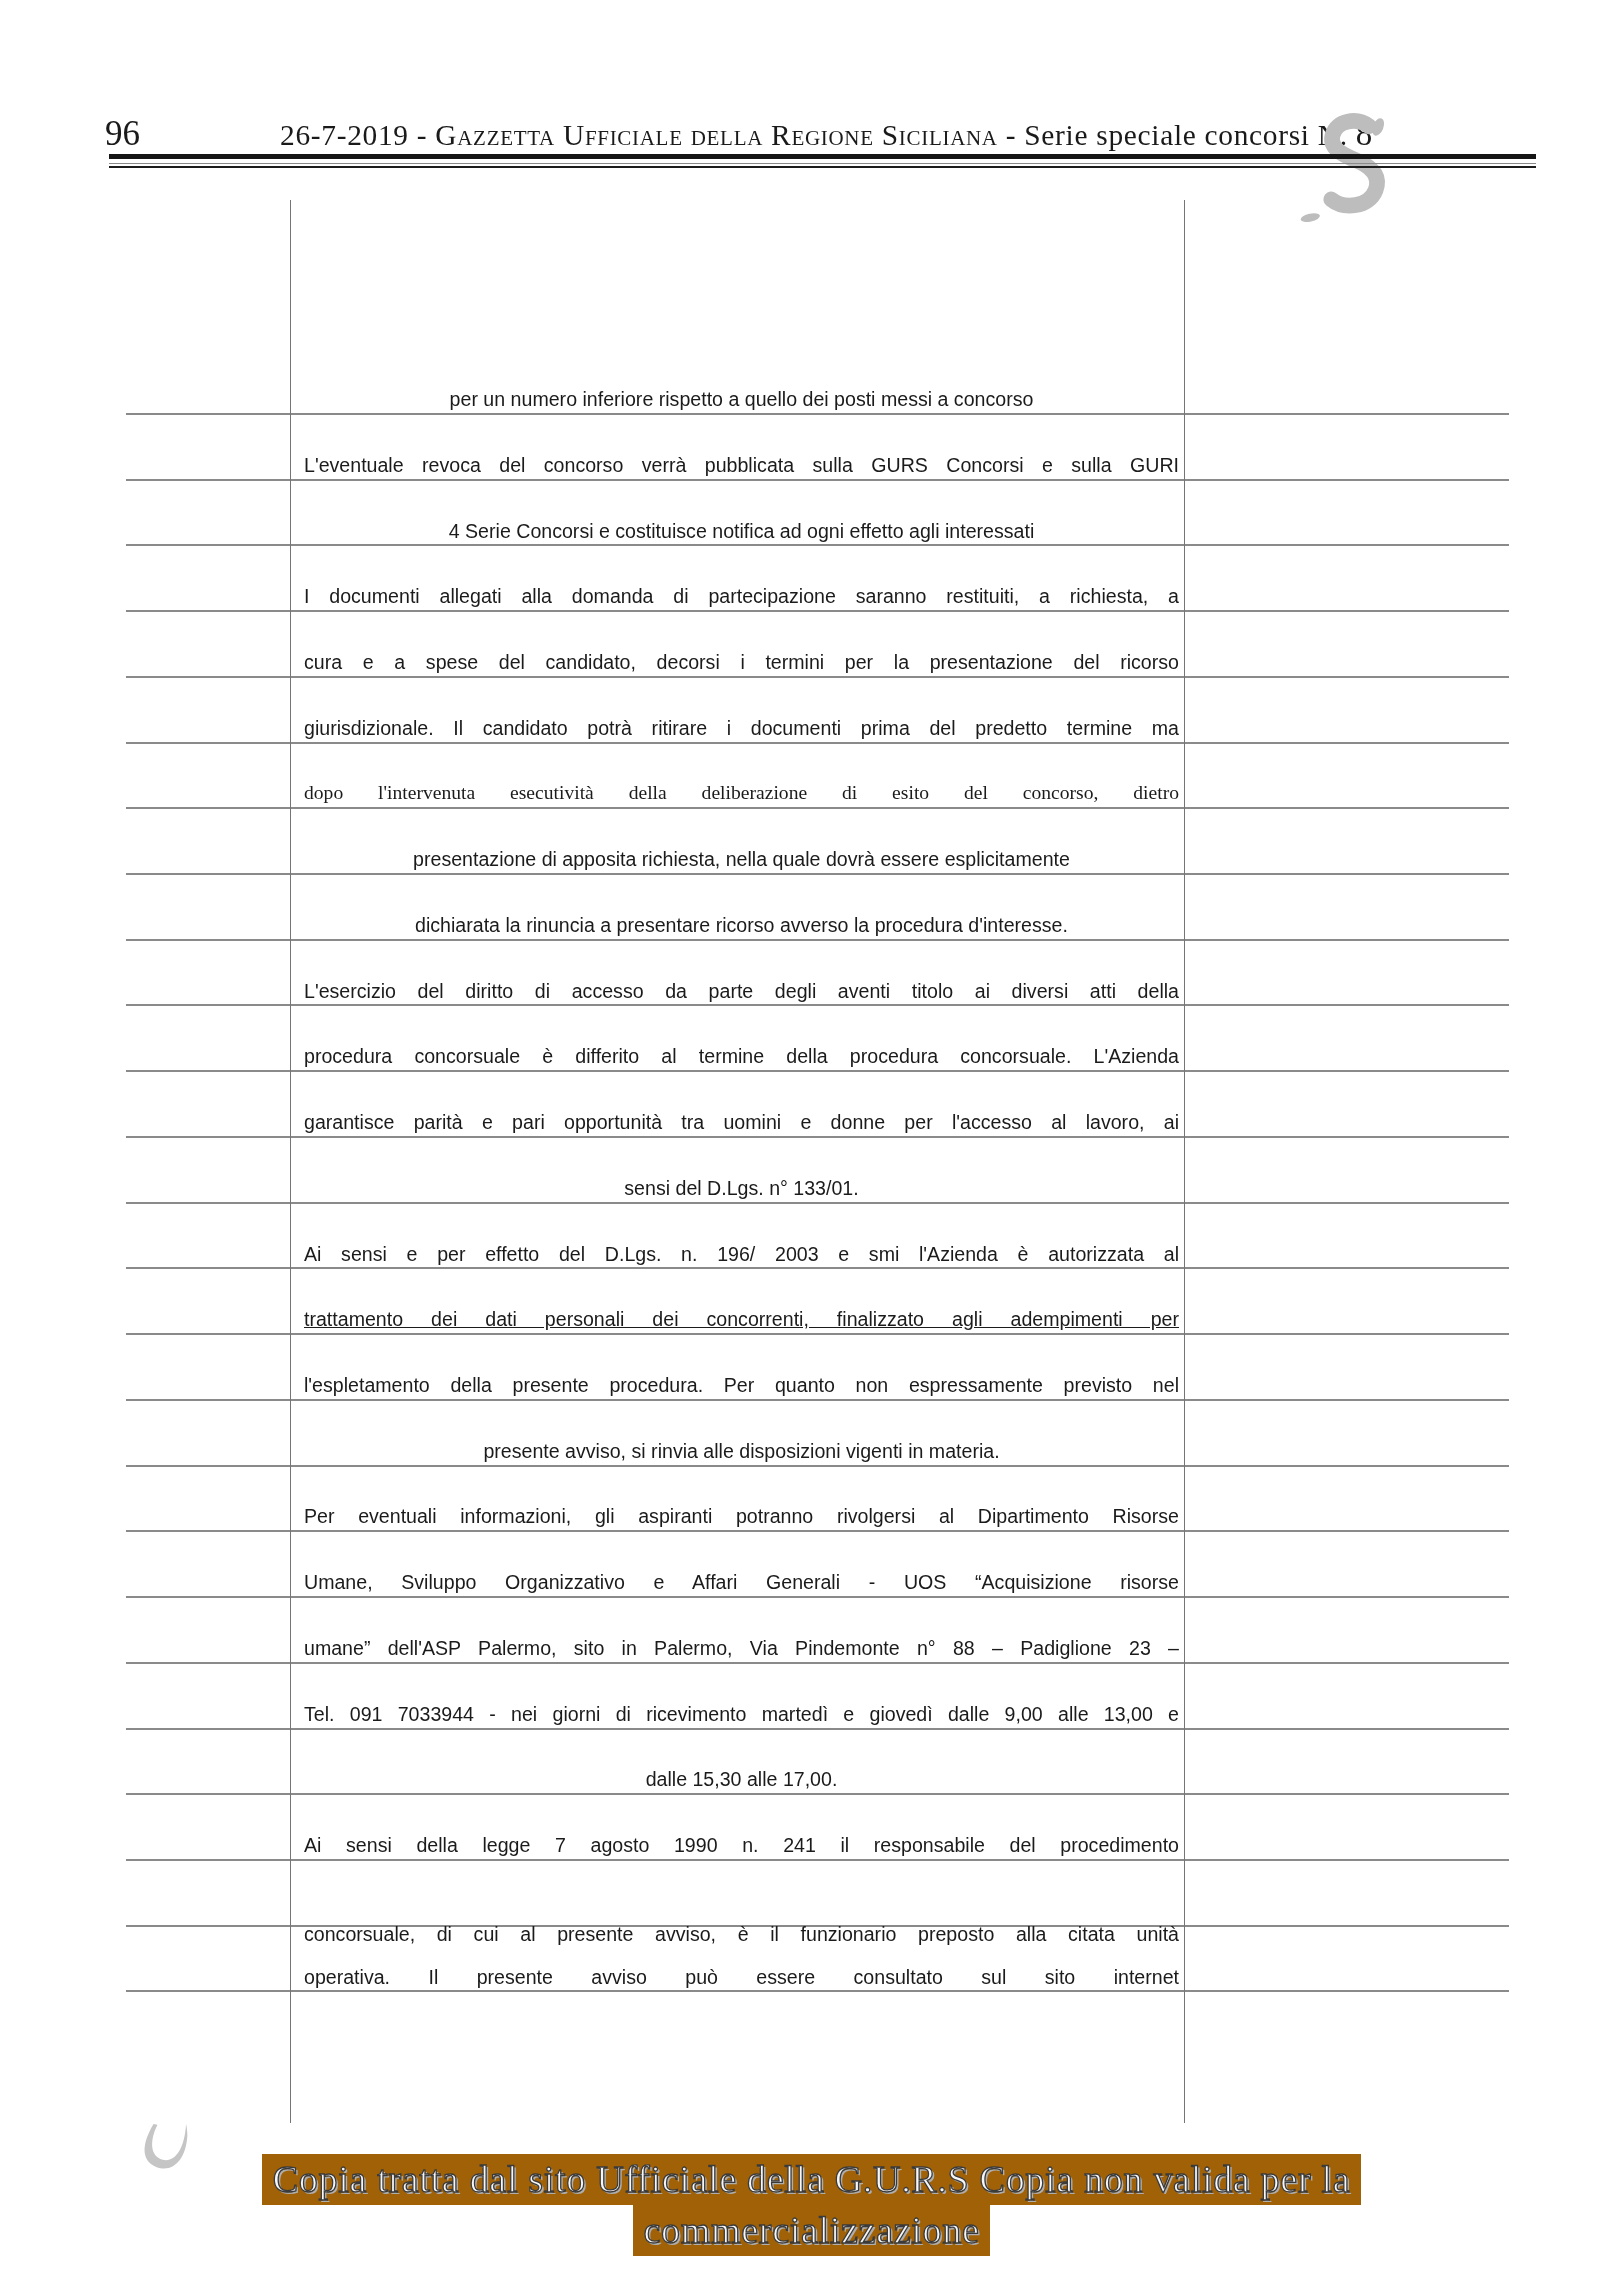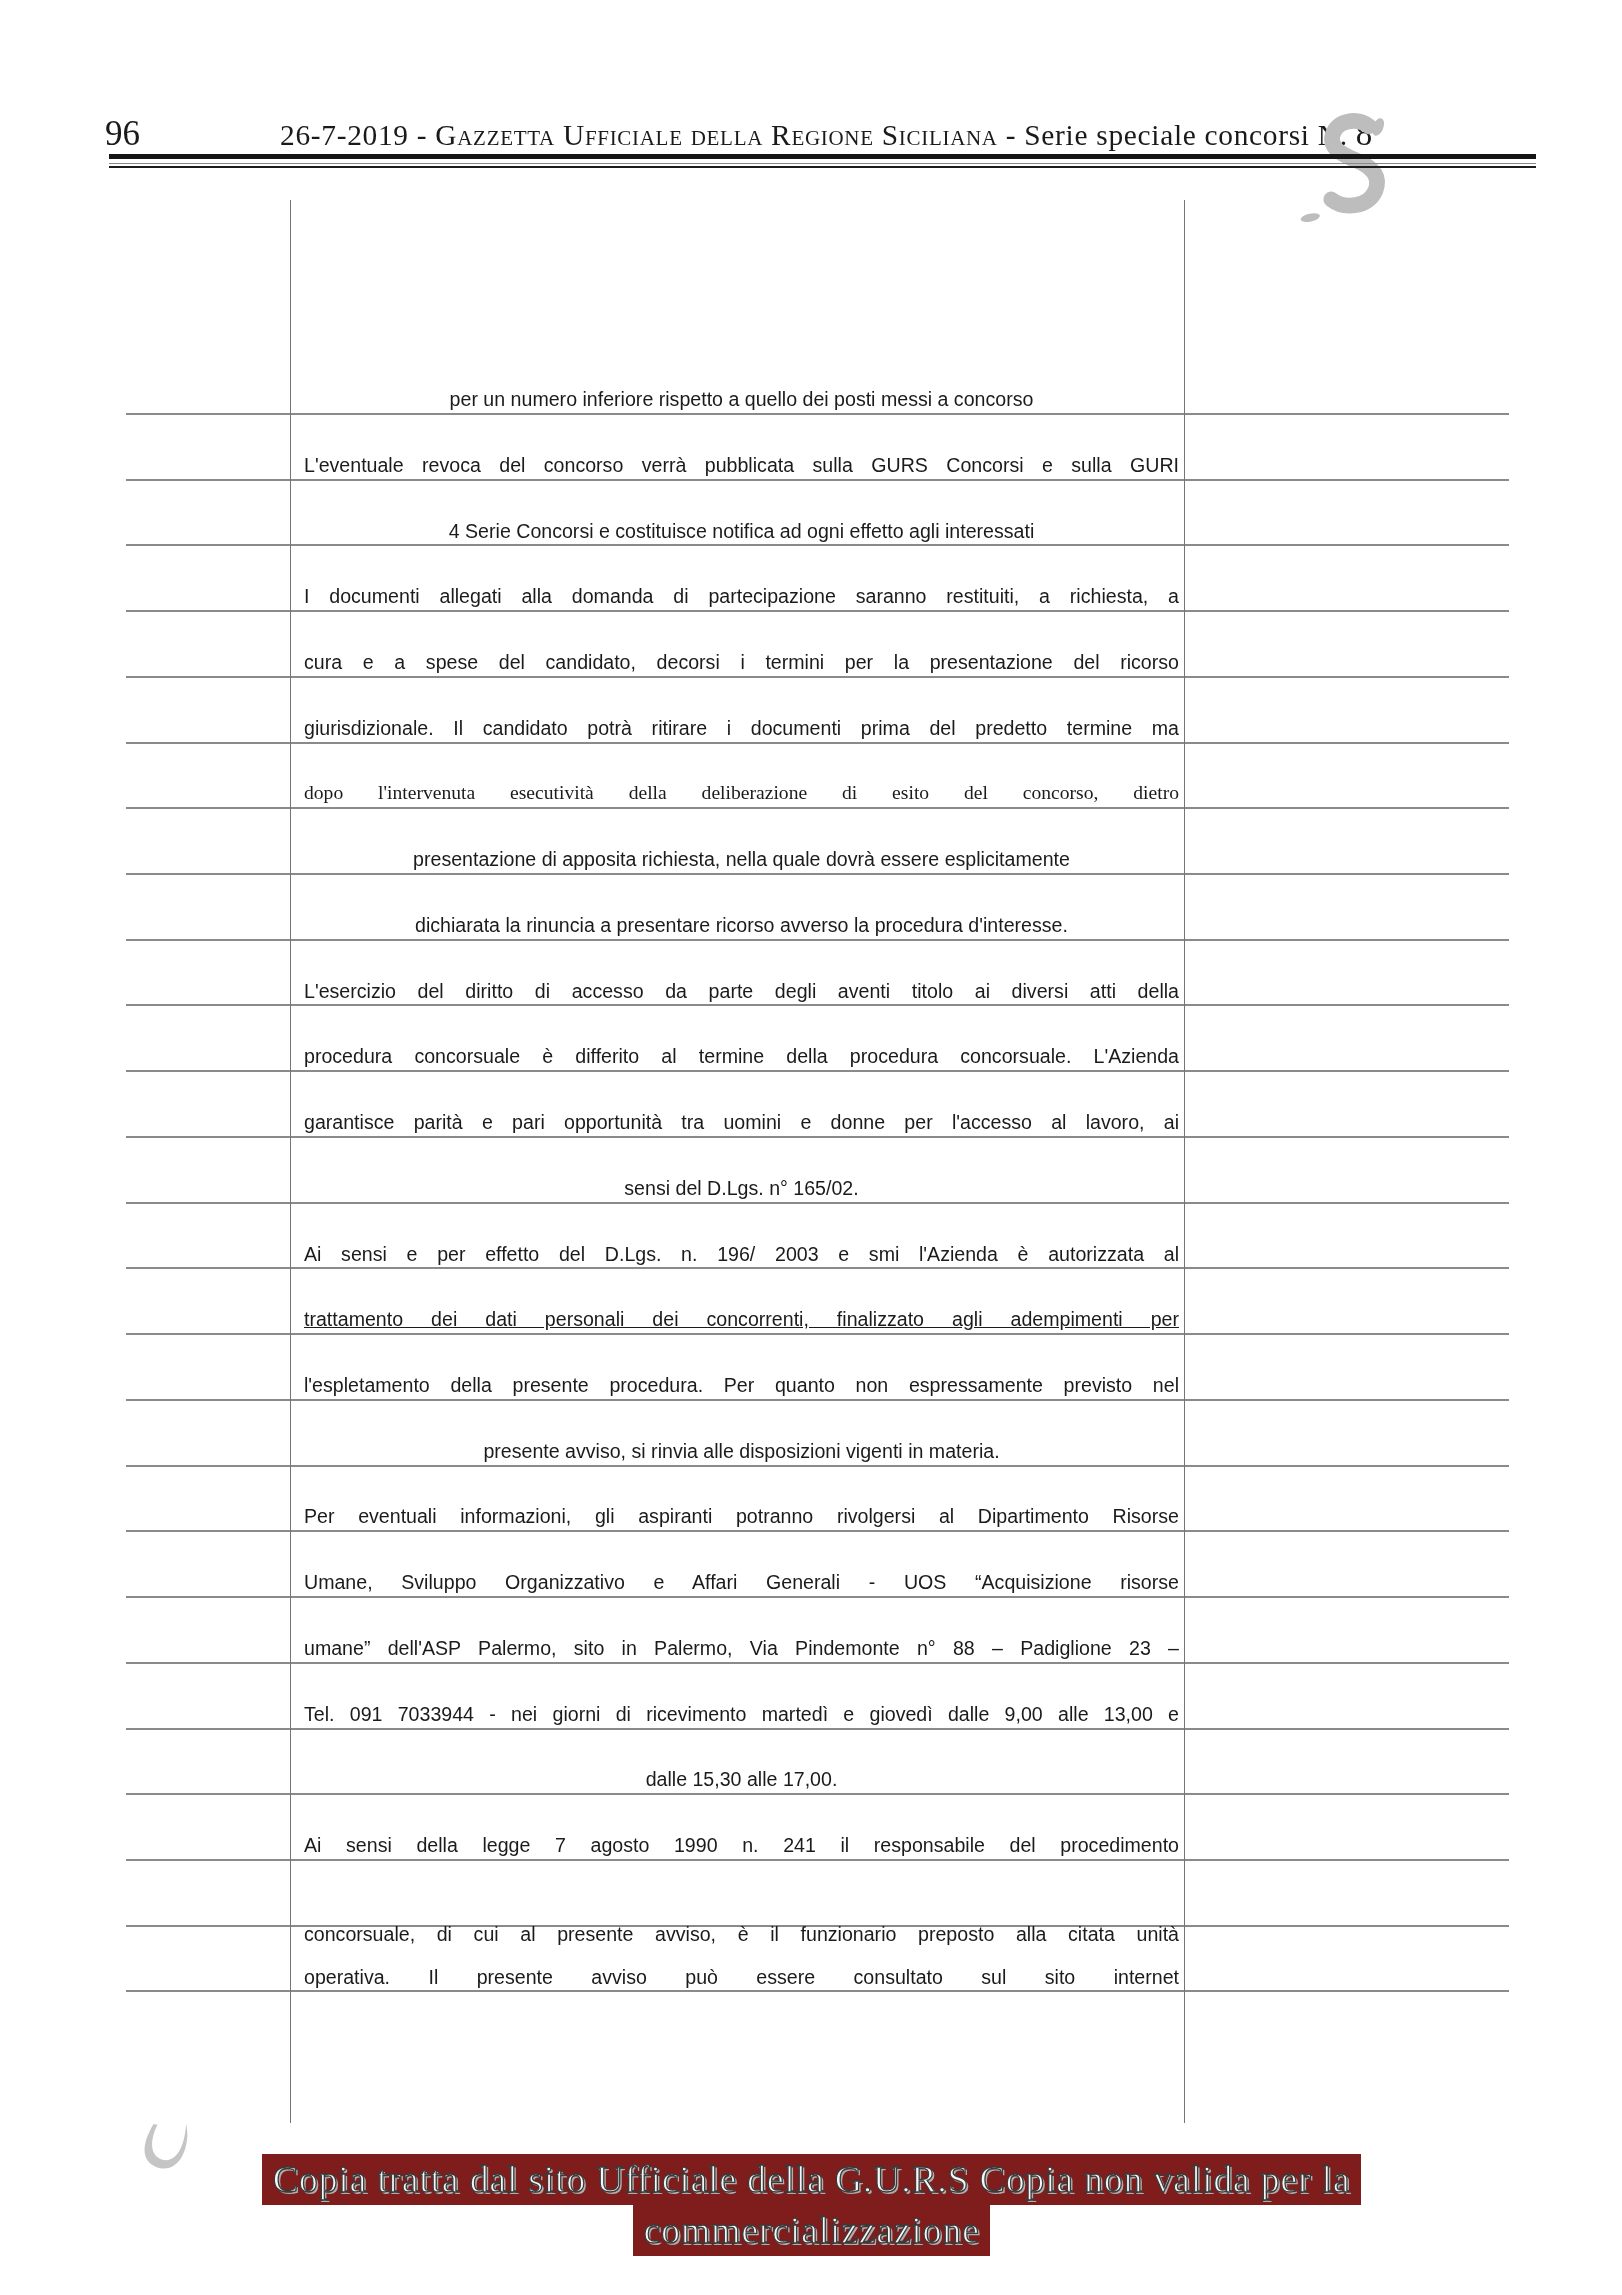--- a/index.html
+++ b/index.html
@@ -51,21 +51,21 @@
   
   .wm{
     position:absolute;left:0;top:2154px;width:1623px;
     text-align:center;z-index:4;
     font-family:"Liberation Serif", serif;
     color:#f6f6f6;
   }
   .wm .wm-line{display:block;}
   .wm .wm-chip{
     display:inline-block;
-    background:#7f1d1d;
+    background:#a16207;
     font-size:38px;line-height:51px;
     padding:0 10.5px;
     -webkit-text-stroke:1.3px #3a3a3a;
     text-shadow:2px 2px 0 #aeaeae;
     letter-spacing:0.7px;
   }
 </style>
 </head>
 <body>
 
@@ -105,21 +105,21 @@
     <div class="bline" style="top: 846px;">presentazione di apposita richiesta, nella quale dovrà essere esplicitamente</div>
     <div class="hrule" style="top: 939px;"></div>
     <div class="bline" style="top: 912px;">dichiarata la rinuncia a presentare ricorso avverso la procedura d'interesse.</div>
     <div class="hrule" style="top: 1004px;"></div>
     <div class="bline just" style="top: 978px;">L'esercizio del diritto di accesso da parte degli aventi titolo ai diversi atti della</div>
     <div class="hrule" style="top: 1070px;"></div>
     <div class="bline just" style="top: 1043px;">procedura concorsuale è differito al termine della procedura concorsuale. L'Azienda</div>
     <div class="hrule" style="top: 1136px;"></div>
     <div class="bline just" style="top: 1109px;">garantisce parità e pari opportunità tra uomini e donne per l'accesso al lavoro, ai</div>
     <div class="hrule" style="top: 1202px;"></div>
-    <div class="bline" style="top: 1175px;">sensi del D.Lgs. n° 165/02.</div>
+    <div class="bline" style="top: 1175px;">sensi del D.Lgs. n° 133/01.</div>
     <div class="hrule" style="top: 1267px;"></div>
     <div class="bline just" style="top: 1241px;">Ai sensi e per effetto del D.Lgs. n. 196/ 2003 e smi l'Azienda è autorizzata al</div>
     <div class="hrule" style="top: 1333px;"></div>
     <div class="bline just" style="top: 1306px; text-decoration: underline;">trattamento dei dati personali dei concorrenti, finalizzato agli adempimenti per</div>
     <div class="hrule" style="top: 1399px;"></div>
     <div class="bline just" style="top: 1372px;">l'espletamento della presente procedura. Per quanto non espressamente previsto nel</div>
     <div class="hrule" style="top: 1465px;"></div>
     <div class="bline" style="top: 1438px;">presente avviso, si rinvia alle disposizioni vigenti in materia.</div>
     <div class="hrule" style="top: 1530px;"></div>
     <div class="bline just" style="top: 1503px;">Per eventuali informazioni, gli aspiranti potranno rivolgersi al Dipartimento Risorse</div>

